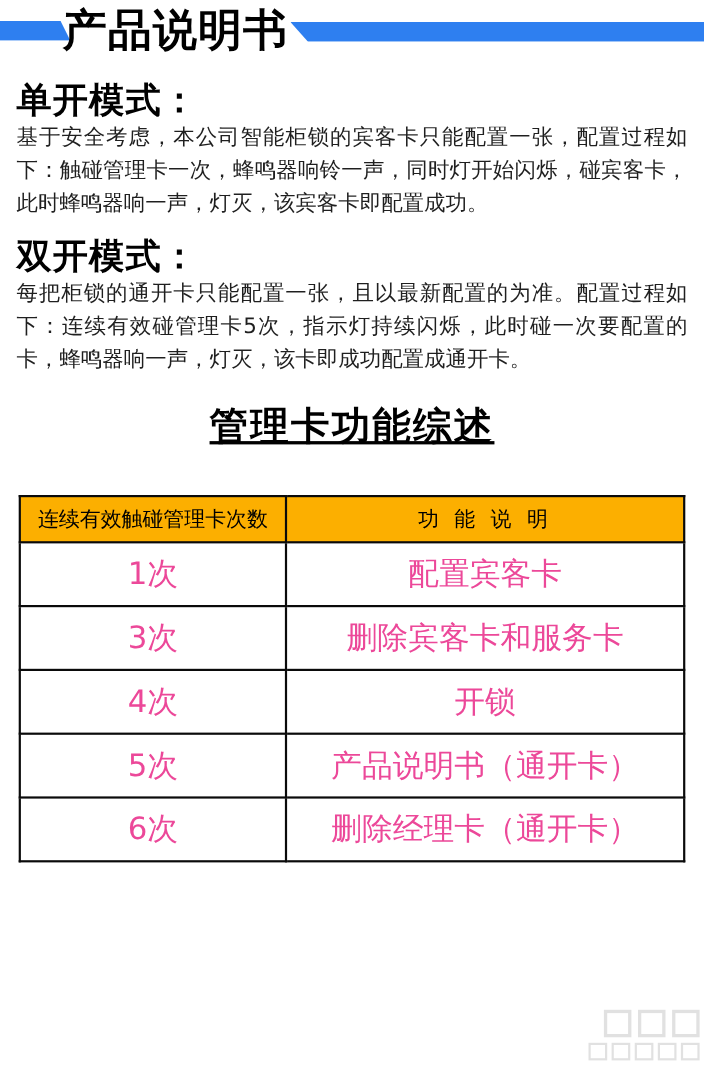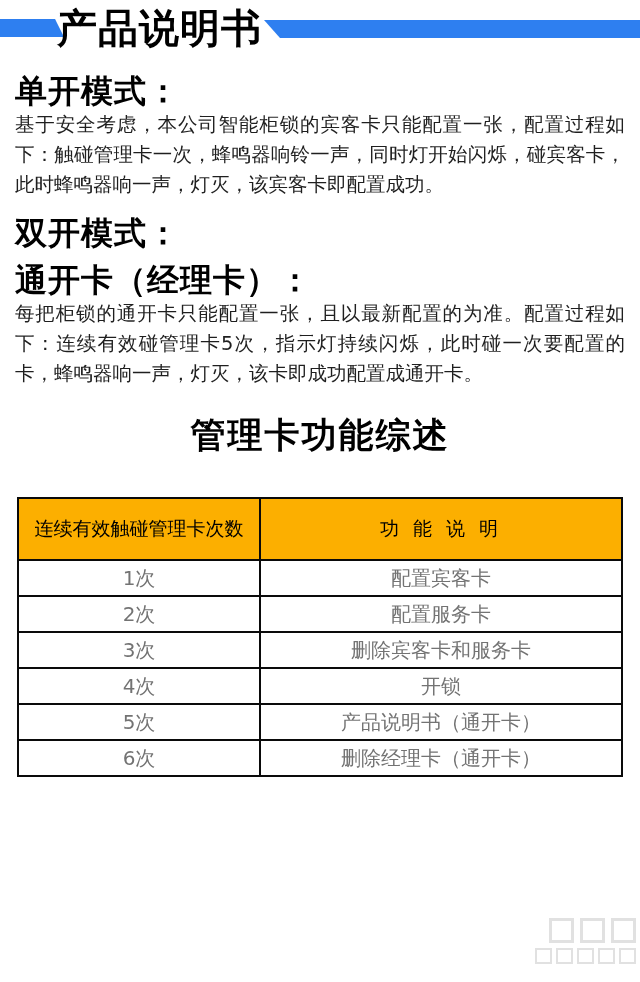--- a/index.html
+++ b/index.html
@@ -53,43 +53,44 @@
     font-size: 19.5px; line-height: 30px; margin: 0;
     color: var(--text-dark);
     text-align: justify;
   }
 
   
   .table-title {
     font-size: 35px; font-weight: bold; color: #000;
     text-align: center; margin: 26px 0 0 0; line-height: 40px;
     letter-spacing: 2px;
+    text-decoration: underline;
   }
 
   
   table.func-table {
     border-collapse: collapse;
     width: 606px;
     margin: 42px 0 0 2px;
     table-layout: fixed;
   }
   .func-table th, .func-table td {
     border: 2px solid var(--border-black);
     text-align: center; vertical-align: middle;
   }
   .func-table col.c1 { width: 242px; }
   .func-table thead th {
     background: var(--table-header-orange);
-    height: 62px;
+    height: 42px;
     font-size: 19px; font-weight: normal; color: #000;
   }
   .func-table thead th.func-col { letter-spacing: 4px; }
   .func-table tbody td {
-    height: 36px;
-    font-size: 20px; color: #737373;
+    height: 58px;
+    font-size: 28px; color: #ec4899;
     background: #fff;
   }
 
   
   .watermark {
     position: absolute; right: 4px; bottom: 6px;
     width: 140px; height: 58px;
     pointer-events: none; opacity: 0.85;
   }
   .wm-row { display: flex; justify-content: flex-end; gap: 6px; }
@@ -119,45 +120,40 @@
   <section class="section">
     <h2>单开模式：</h2>
     <p>基于安全考虑，本公司智能柜锁的宾客卡只能配置一张，配置过程如下：触碰管理卡一次，蜂鸣器响铃一声，同时灯开始闪烁，碰宾客卡，此时蜂鸣器响一声，灯灭，该宾客卡即配置成功。</p>
   </section>
 
   <section class="section">
     <h2>双开模式：</h2>
   </section>
 
   <section class="section">
-    <h2>通开卡（经理卡）：</h2>
     <p>每把柜锁的通开卡只能配置一张，且以最新配置的为准。配置过程如下：连续有效碰管理卡5次，指示灯持续闪烁，此时碰一次要配置的卡，蜂鸣器响一声，灯灭，该卡即成功配置成通开卡。</p>
   </section>
 
   <h1 class="table-title">管理卡功能综述</h1>
 
   <table class="func-table">
     <colgroup>
         <col class="c1">
         <col class="c2">
       </colgroup>
     <thead>
       <tr>
         <th>连续有效触碰管理卡次数</th>
         <th class="func-col">功 能 说 明</th>
       </tr>
     </thead>
     <tbody>
       <tr>
         <td>1次</td>
         <td>配置宾客卡</td>
-      </tr>
-      <tr>
-        <td>2次</td>
-        <td>配置服务卡</td>
       </tr>
       <tr>
         <td>3次</td>
         <td>删除宾客卡和服务卡</td>
       </tr>
       <tr>
         <td>4次</td>
         <td>开锁</td>
       </tr>
       <tr>

